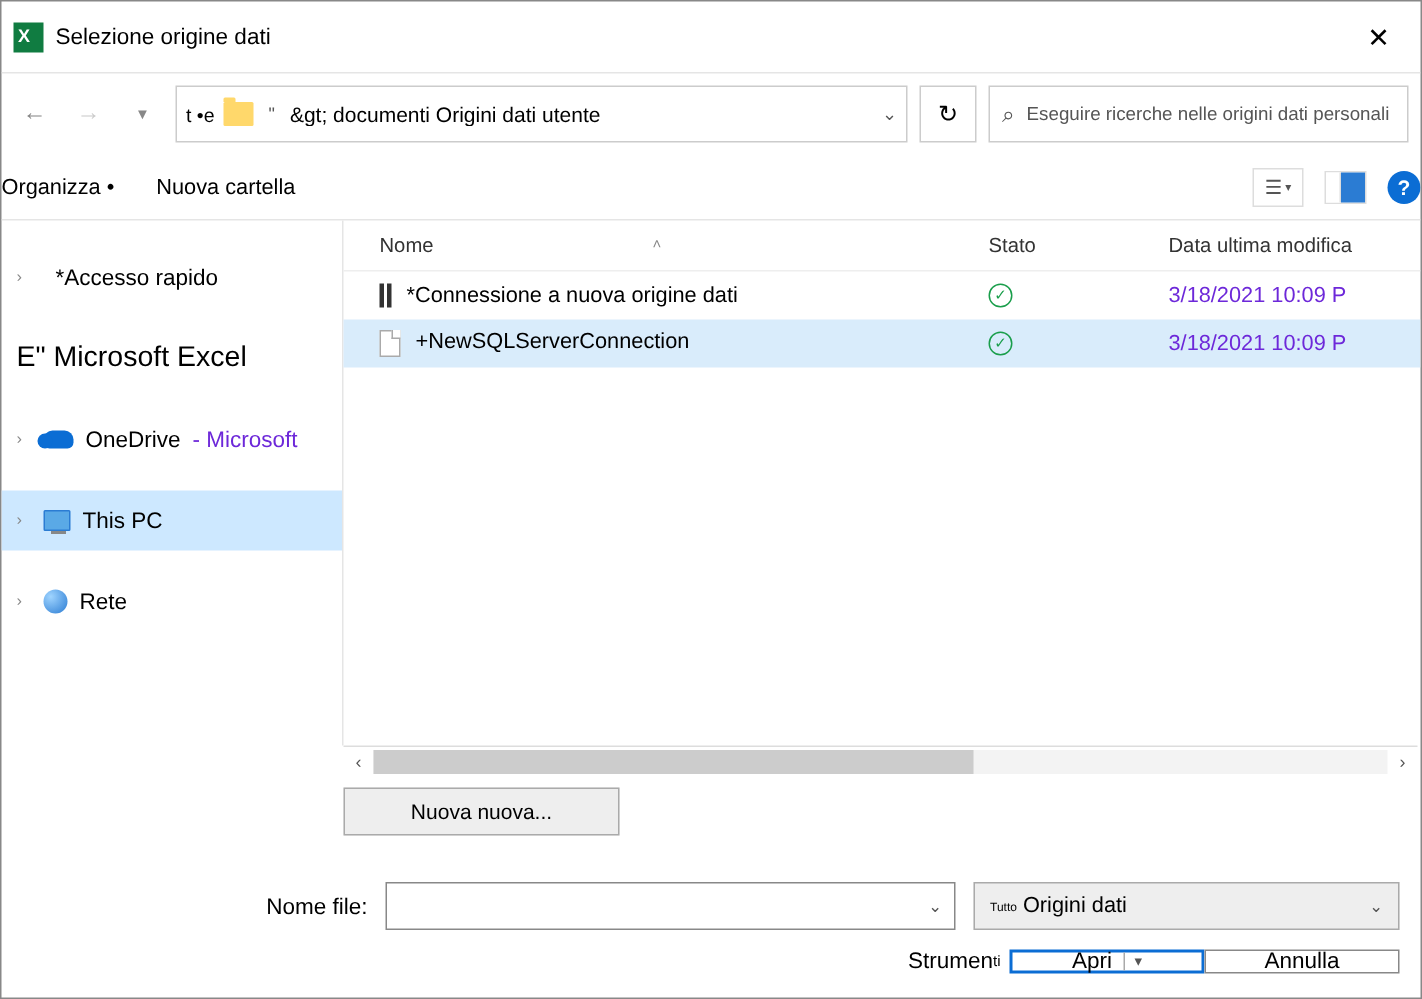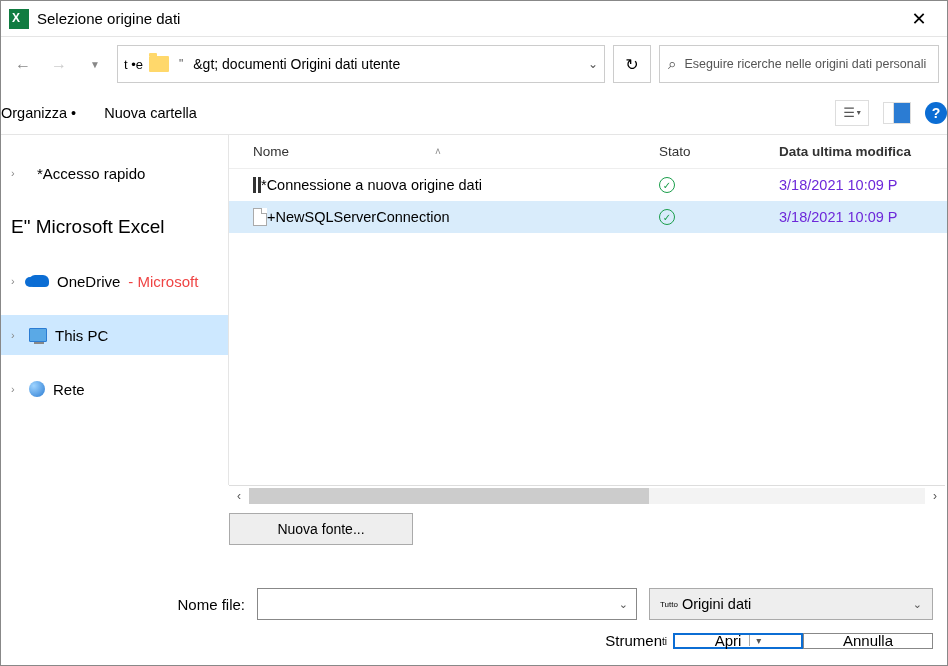--- a/index.html
+++ b/index.html
@@ -1,19 +1,19 @@
 <!DOCTYPE html>
 <html><head>
 <meta charset="utf-8">
 <style>
 * { box-sizing: border-box; margin: 0; padding: 0; font-family: "Segoe UI", Arial, sans-serif; }
 body { background: #fff; width: 948px; height: 666px; border: 1px solid #888; overflow: hidden; position: relative; }
 
 
-.titlebar { display: flex; align-items: center; height: 36px; padding: 0 8px; border-bottom: 1px solid #e5e5e5; }
+.titlebar { display: flex; align-items: center; height: 48px; padding: 0 8px; border-bottom: 1px solid #e5e5e5; }
 .excel-icon { width: 20px; height: 20px; background: #107C41; position: relative; margin-right: 8px; }
 .excel-icon::before { content: "X"; color: #fff; font-weight: bold; font-size: 12px; position: absolute; left: 3px; top: 2px; }
 .title-text { font-size: 15px; flex: 1; }
 .close-btn { width: 40px; height: 30px; display: flex; align-items: center; justify-content: center; font-size: 18px; cursor: pointer; }
 
 
 .addr-row { display: flex; align-items: center; height: 54px; padding: 6px 8px; gap: 8px; }
 .nav-btn { width: 28px; height: 28px; display: flex; align-items: center; justify-content: center; color: #888; font-size: 16px; }
 .addr-box { flex: 1; height: 38px; border: 1px solid #ccc; display: flex; align-items: center; padding: 0 6px; gap: 6px; }
 .folder-icon { width: 20px; height: 16px; background: #FFD86B; border-radius: 1px; position: relative; }
@@ -51,24 +51,24 @@
 .pc-icon { width:18px; height:14px; background:#5aa9e6; border:1px solid #2b7cd3; border-radius:1px; position:relative; }
 .pc-icon::after { content:""; position:absolute; left:4px; bottom:-3px; width:10px; height:2px; background:#888; }
 .net-icon { width:16px; height:16px; border-radius:50%; background: radial-gradient(circle at 30% 30%, #9fd4ff, #2b7cd3); }
 
 
 .files { flex:1; display:flex; flex-direction:column; }
 .cols { display:flex; height:34px; align-items:center; font-size:13.5px; color:#333; border-bottom:1px solid #eee; }
 .col-name { width: 430px; padding-left: 24px; display:flex; align-items:center; gap:6px; }
 .col-name .sort { font-size:10px; color:#888; margin-left:140px; }
 .col-stato { width: 120px; }
-.col-date { flex:1;font-weight:bold; }
+.col-date { flex:1; }
 .row { display:flex; height:32px; align-items:center; font-size:14.5px; }
 .row.selected { background:#d9ecfb; }
-.cell-name { width:430px; padding-left:24px; display:flex; align-items:center; }
+.cell-name { width:430px; padding-left:24px; display:flex; gap:10px; }
 .file-icon { width:14px; height:18px; border:1px solid #aaa; background:#fff; position:relative; }
 .file-icon::before { content:""; position:absolute; right:-1px; top:-1px; width:5px; height:5px; background:#fff; border-left:1px solid #aaa; border-bottom:1px solid #aaa; }
 .bars-icon { display:flex; gap:2px; }
 .bars-icon span { width:3px; height:16px; background:#333; }
 .cell-stato { width:120px; }
 .ok-icon { width:16px; height:16px; border:1.5px solid #1a9e4b; border-radius:50%; display:flex; align-items:center; justify-content:center; color:#1a9e4b; font-size:10px; }
 .cell-date { flex:1; color:#6d28d9; }
 
 
 .hscroll { height:20px; border-top:1px solid #ddd; display:flex; align-items:center; margin: 0 2px 0 228px; }
@@ -145,21 +145,21 @@
       <span class="quick-icon"></span>
       <span>*Accesso rapido</span>
     </div>
     <div class="side-item" style="margin-top:14px;">
       <span class="excel-txt">E" Microsoft Excel</span>
     </div>
     <div class="side-item" style="margin-top:14px;">
       <span class="chev">›</span>
       <div class="onedrive-icon"></div>
       <span>OneDrive</span>
-      <span style="color:#ef4444;"> - Microsoft</span>
+      <span style="color:#6d28d9;"> - Microsoft</span>
     </div>
     <div class="side-item selected" style="margin-top:14px;">
       <span class="chev">›</span>
       <div class="pc-icon"></div>
       <span>This PC</span>
     </div>
     <div class="side-item" style="margin-top:14px;">
       <span class="chev">›</span>
       <div class="net-icon"></div>
       <span>Rete</span>
@@ -205,21 +205,21 @@
 
 <div class="hscroll">
   <div class="ar">‹</div>
   <div class="track">
       <div class="thumb"></div>
     </div>
   <div class="ar">›</div>
 </div>
 
 <div class="newsrc-row">
-  <button class="newsrc-btn">Nuova fonte...</button>
+  <button class="newsrc-btn">Nuova nuova...</button>
 </div>
 
 <div class="bottom">
   <div class="file-row">
     <div class="file-label">Nome file:</div>
     <div class="file-input">
       <span style="font-size:11px;color:#555;">⌄</span>
     </div>
     <div class="filter-box">
       <span class="tiny">Tutto</span>

